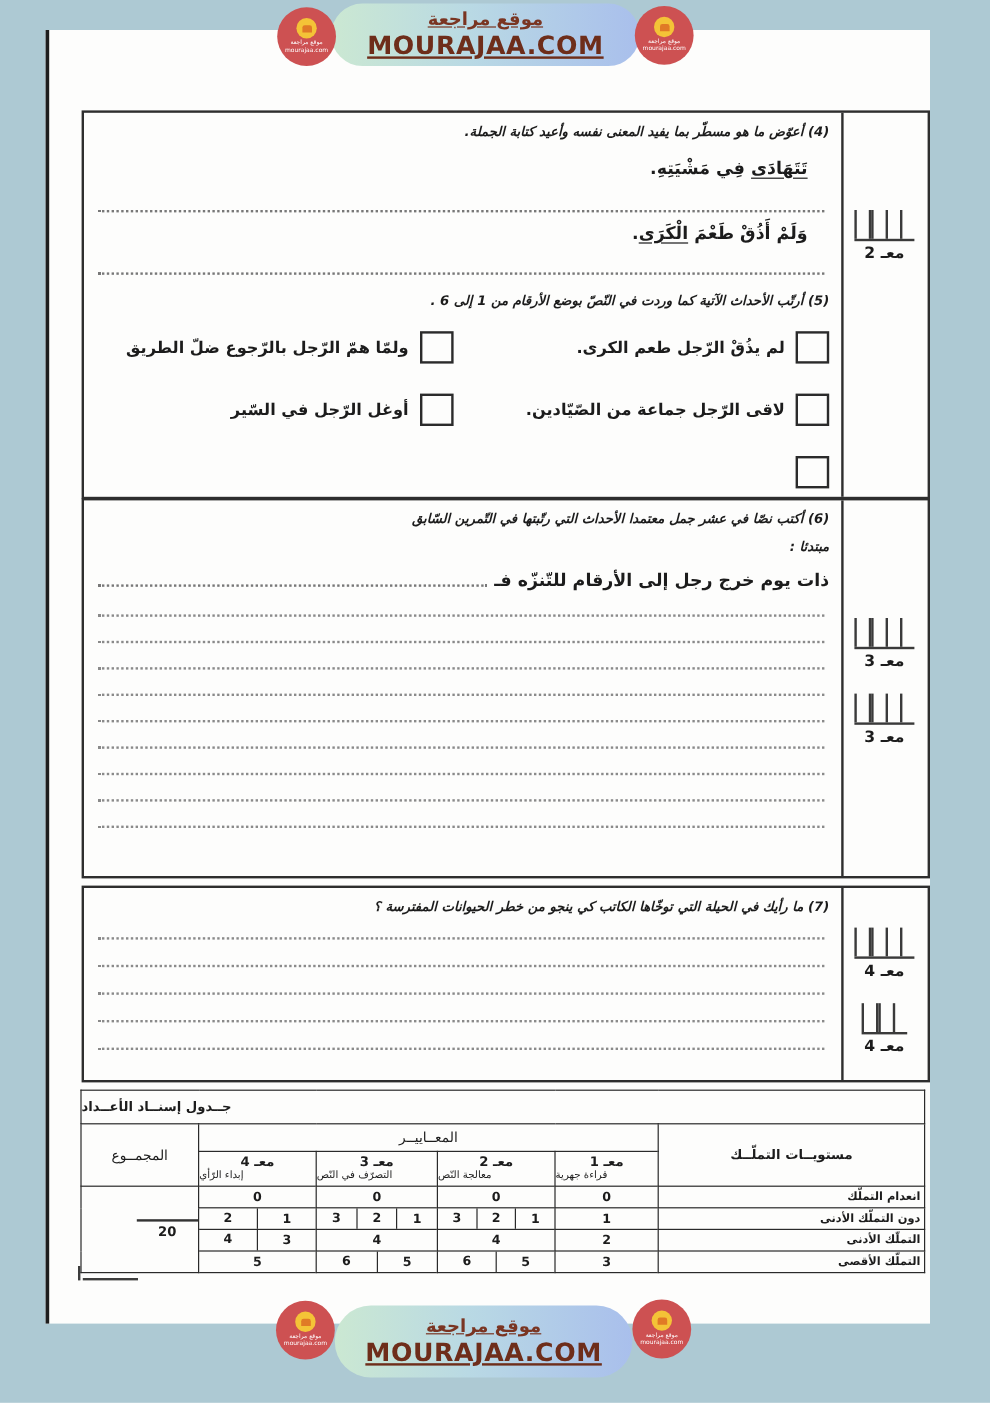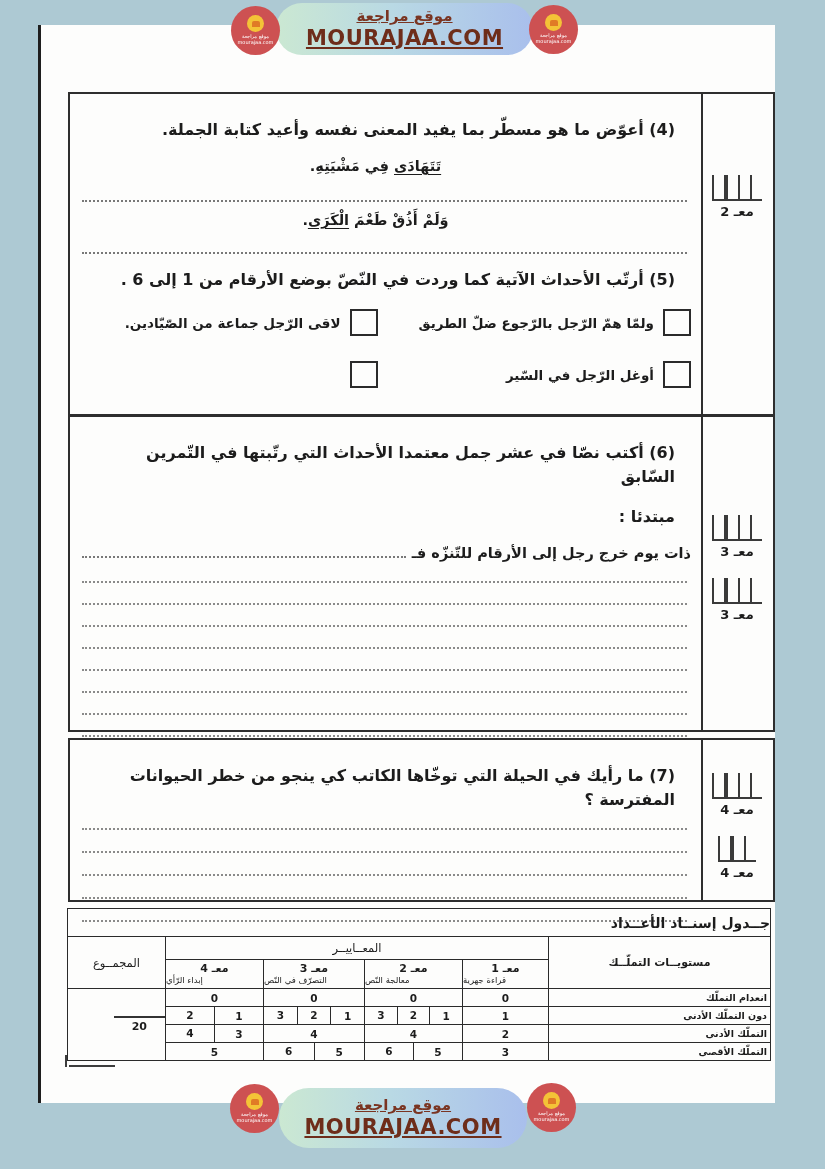--- a/index.html
+++ b/index.html
@@ -37,37 +37,37 @@
     border:2px solid #2e2e2e;background:#fdfdfc;
     display:flex;flex-direction:row;
   }
   .q-content{flex:1;padding:8px 10px 6px 8px;font-weight:bold;}
   .score-col{width:70px;border-left:2px solid #2e2e2e;position:relative;flex:none;}
   .score-unit{position:absolute;right:8px;width:56px;text-align:center;}
   .comb{display:inline-flex;border-bottom:2px solid #3a3a3a;}
   .comb i{display:block;width:10px;height:24px;border-left:2px solid #3a3a3a;}
   .comb i:last-child{border-right:2px solid #3a3a3a;}
   .score-label{font-size:13px;font-weight:bold;margin-top:1px;white-space:nowrap;}
-  .prompt{font-size:16px;margin:16px;line-height:1.5;}
-  .sent{font-size:14.5px;margin:14px 18px 0 0;text-align:center;}
+  .prompt{font-size:11px;margin:0;line-height:1.5;font-style:italic;}
+  .sent{font-size:14.5px;margin:14px 18px 0 0;}
   .dotline{border-bottom:2px dotted #787878;height:0;margin:0 4px;}
   .q4-dot1{margin-top:26px;}
   .q4-dot2{margin-top:24px;}
   .q5-grid{display:grid;grid-template-columns:1fr 1fr;column-gap:14px;row-gap:25px;margin-top:17px;}
   .order-item{display:flex;align-items:center;gap:9px;font-size:13.5px;}
   .chk{width:24px;height:23px;border:2px solid #2b2b2b;background:transparent;flex:none;}
   .starter-row{display:flex;align-items:flex-end;font-size:14.5px;margin-top:12px;}
   .starter-row .dotfill{flex:1;border-bottom:2px dotted #787878;margin:0 6px 3px 4px;}
   .writeline{border-bottom:2px dotted #8a8a8a;height:0;margin:21px 4px 0;}
   .writeline.tight{margin-top:20px;}
   
   .gtable-wrap{position:absolute;left:27px;top:883px;width:703px;}
   table.gtable{width:100%;border-collapse:collapse;table-layout:fixed;direction:rtl;}
   table.gtable td{border:1.5px solid #2a2a2a;padding:0;vertical-align:middle;}
-  .t-title{font-size:14px;font-weight:bold;text-align:right;height:27px;letter-spacing:.5px;}
+  .t-title{font-size:11px;font-weight:bold;text-align:left;height:27px;letter-spacing:.5px;}
   .t-h1{font-size:11.5px;font-weight:normal;text-align:center;height:22px;}
   .t-levels-h{font-size:11px;font-weight:bold;text-align:center;}
   .crit-name{font-size:11px;font-weight:bold;text-align:center;line-height:1.2;padding-top:2px;}
   .crit-desc{font-size:8.5px;text-align:left;line-height:1.3;padding-bottom:2px;}
   .lvl-cell{font-size:9.5px;font-weight:bold;text-align:left;padding:0 3px 0 4px !important;height:17px;direction:rtl;text-align:right;}
   .subs{display:flex;height:17px;align-items:center;}
   .subs span{flex:1;text-align:center;font-size:10.5px;font-weight:bold;}
   .subs span:not(:first-child){border-right:1.5px solid #2a2a2a;height:100%;line-height:17px;}
   .total-cell{text-align:right;}
   .total-val{display:inline-block;border-top:2px solid #333;padding:2px 18px 0;font-size:11px;font-weight:bold;}
@@ -97,20 +97,24 @@
     <div class="q-content">
       <p class="prompt">(4) أعوّض ما هو مسطّر بما يفيد المعنى نفسه وأعيد كتابة الجملة.</p>
       <p class="sent"><u>تَتَهَادَى</u><span> فِي مَشْيَتِهِ.</span></p>
       <div class="dotline q4-dot1"></div>
       <p class="sent" style="margin-top:10px;"><span>وَلَمْ أَذُقْ طَعْمَ </span><u>الْكَرَى</u><span>.</span></p>
       <div class="dotline q4-dot2"></div>
       <p class="prompt" style="margin-top:14px;">(5) أرتّب الأحداث الآتية كما وردت في النّصّ بوضع الأرقام من 1 إلى 6 .</p>
       <div class="q5-grid">
         <div class="order-item">
           <span class="chk"></span>
+          <span>لم يذُقْ الرّجل طعم الكرى.</span>
+        </div>
+        <div class="order-item">
+          <span class="chk"></span>
           <span>ولمّا همّ الرّجل بالرّجوع ضلّ الطريق</span>
         </div>
         <div class="order-item">
           <span class="chk"></span>
           <span>لاقى الرّجل جماعة من الصّيّادين.</span>
         </div>
         <div class="order-item">
           <span class="chk"></span>
           <span>أوغل الرّجل في السّير</span>
         </div>

